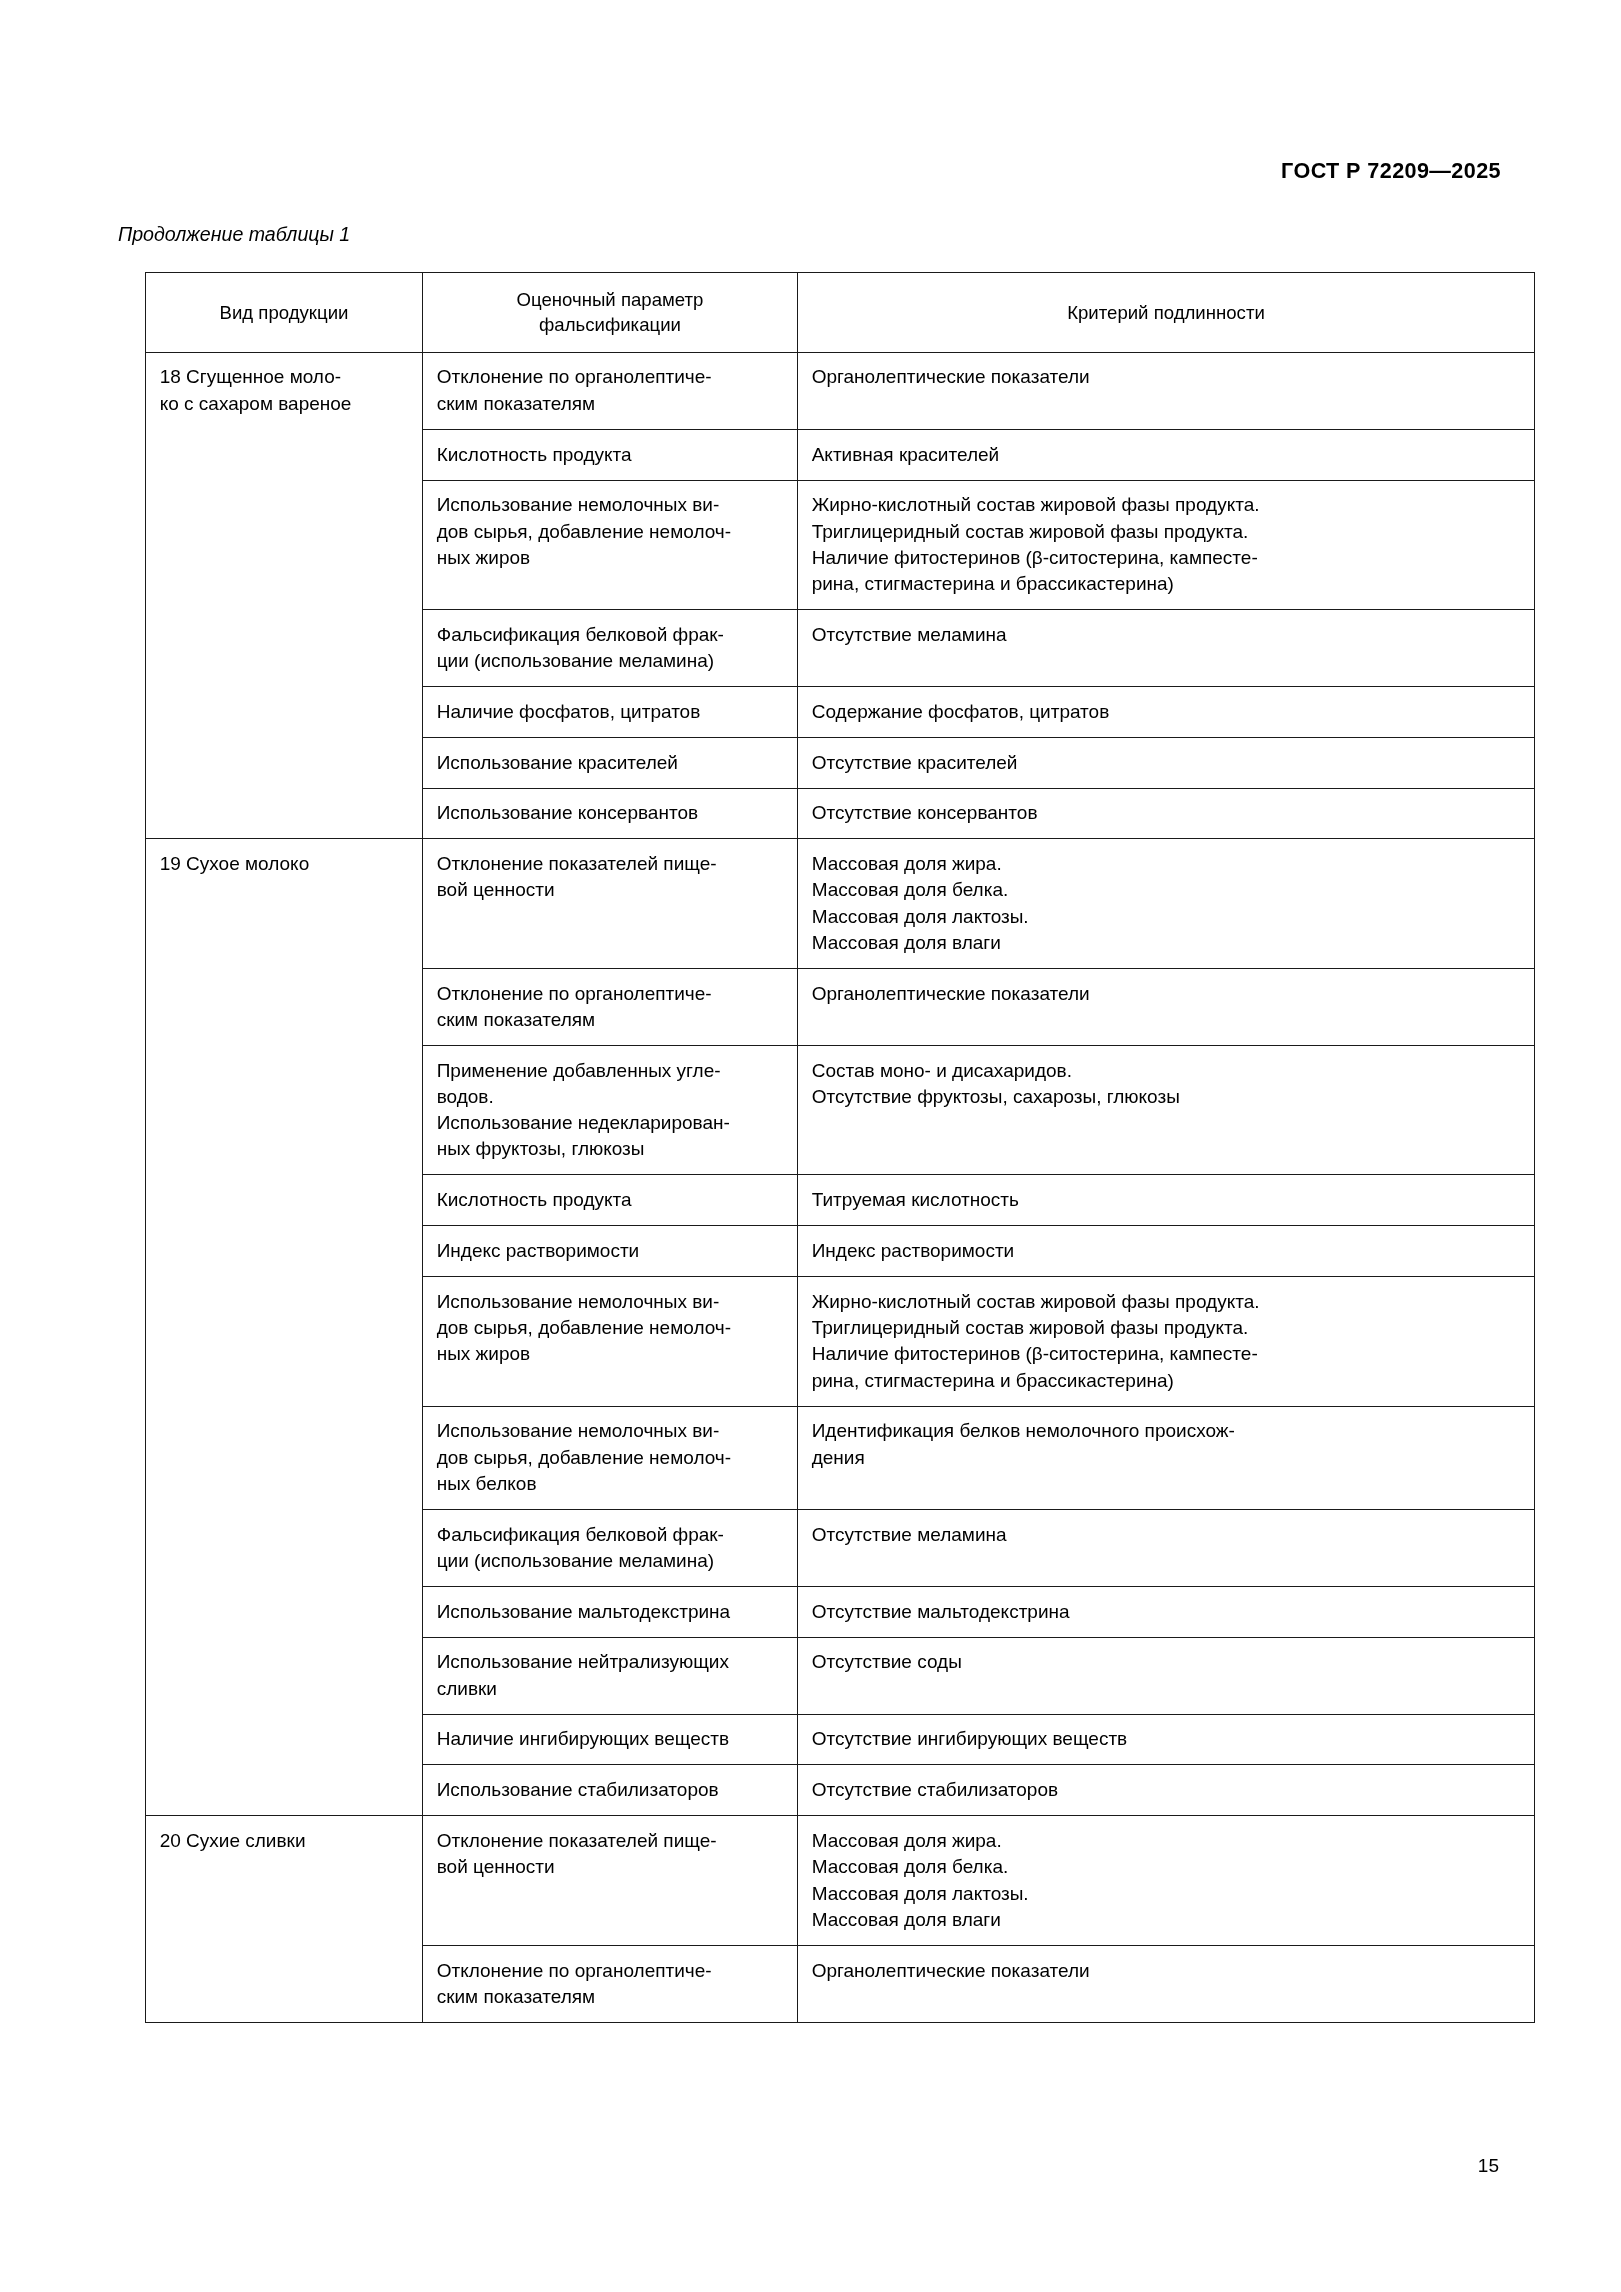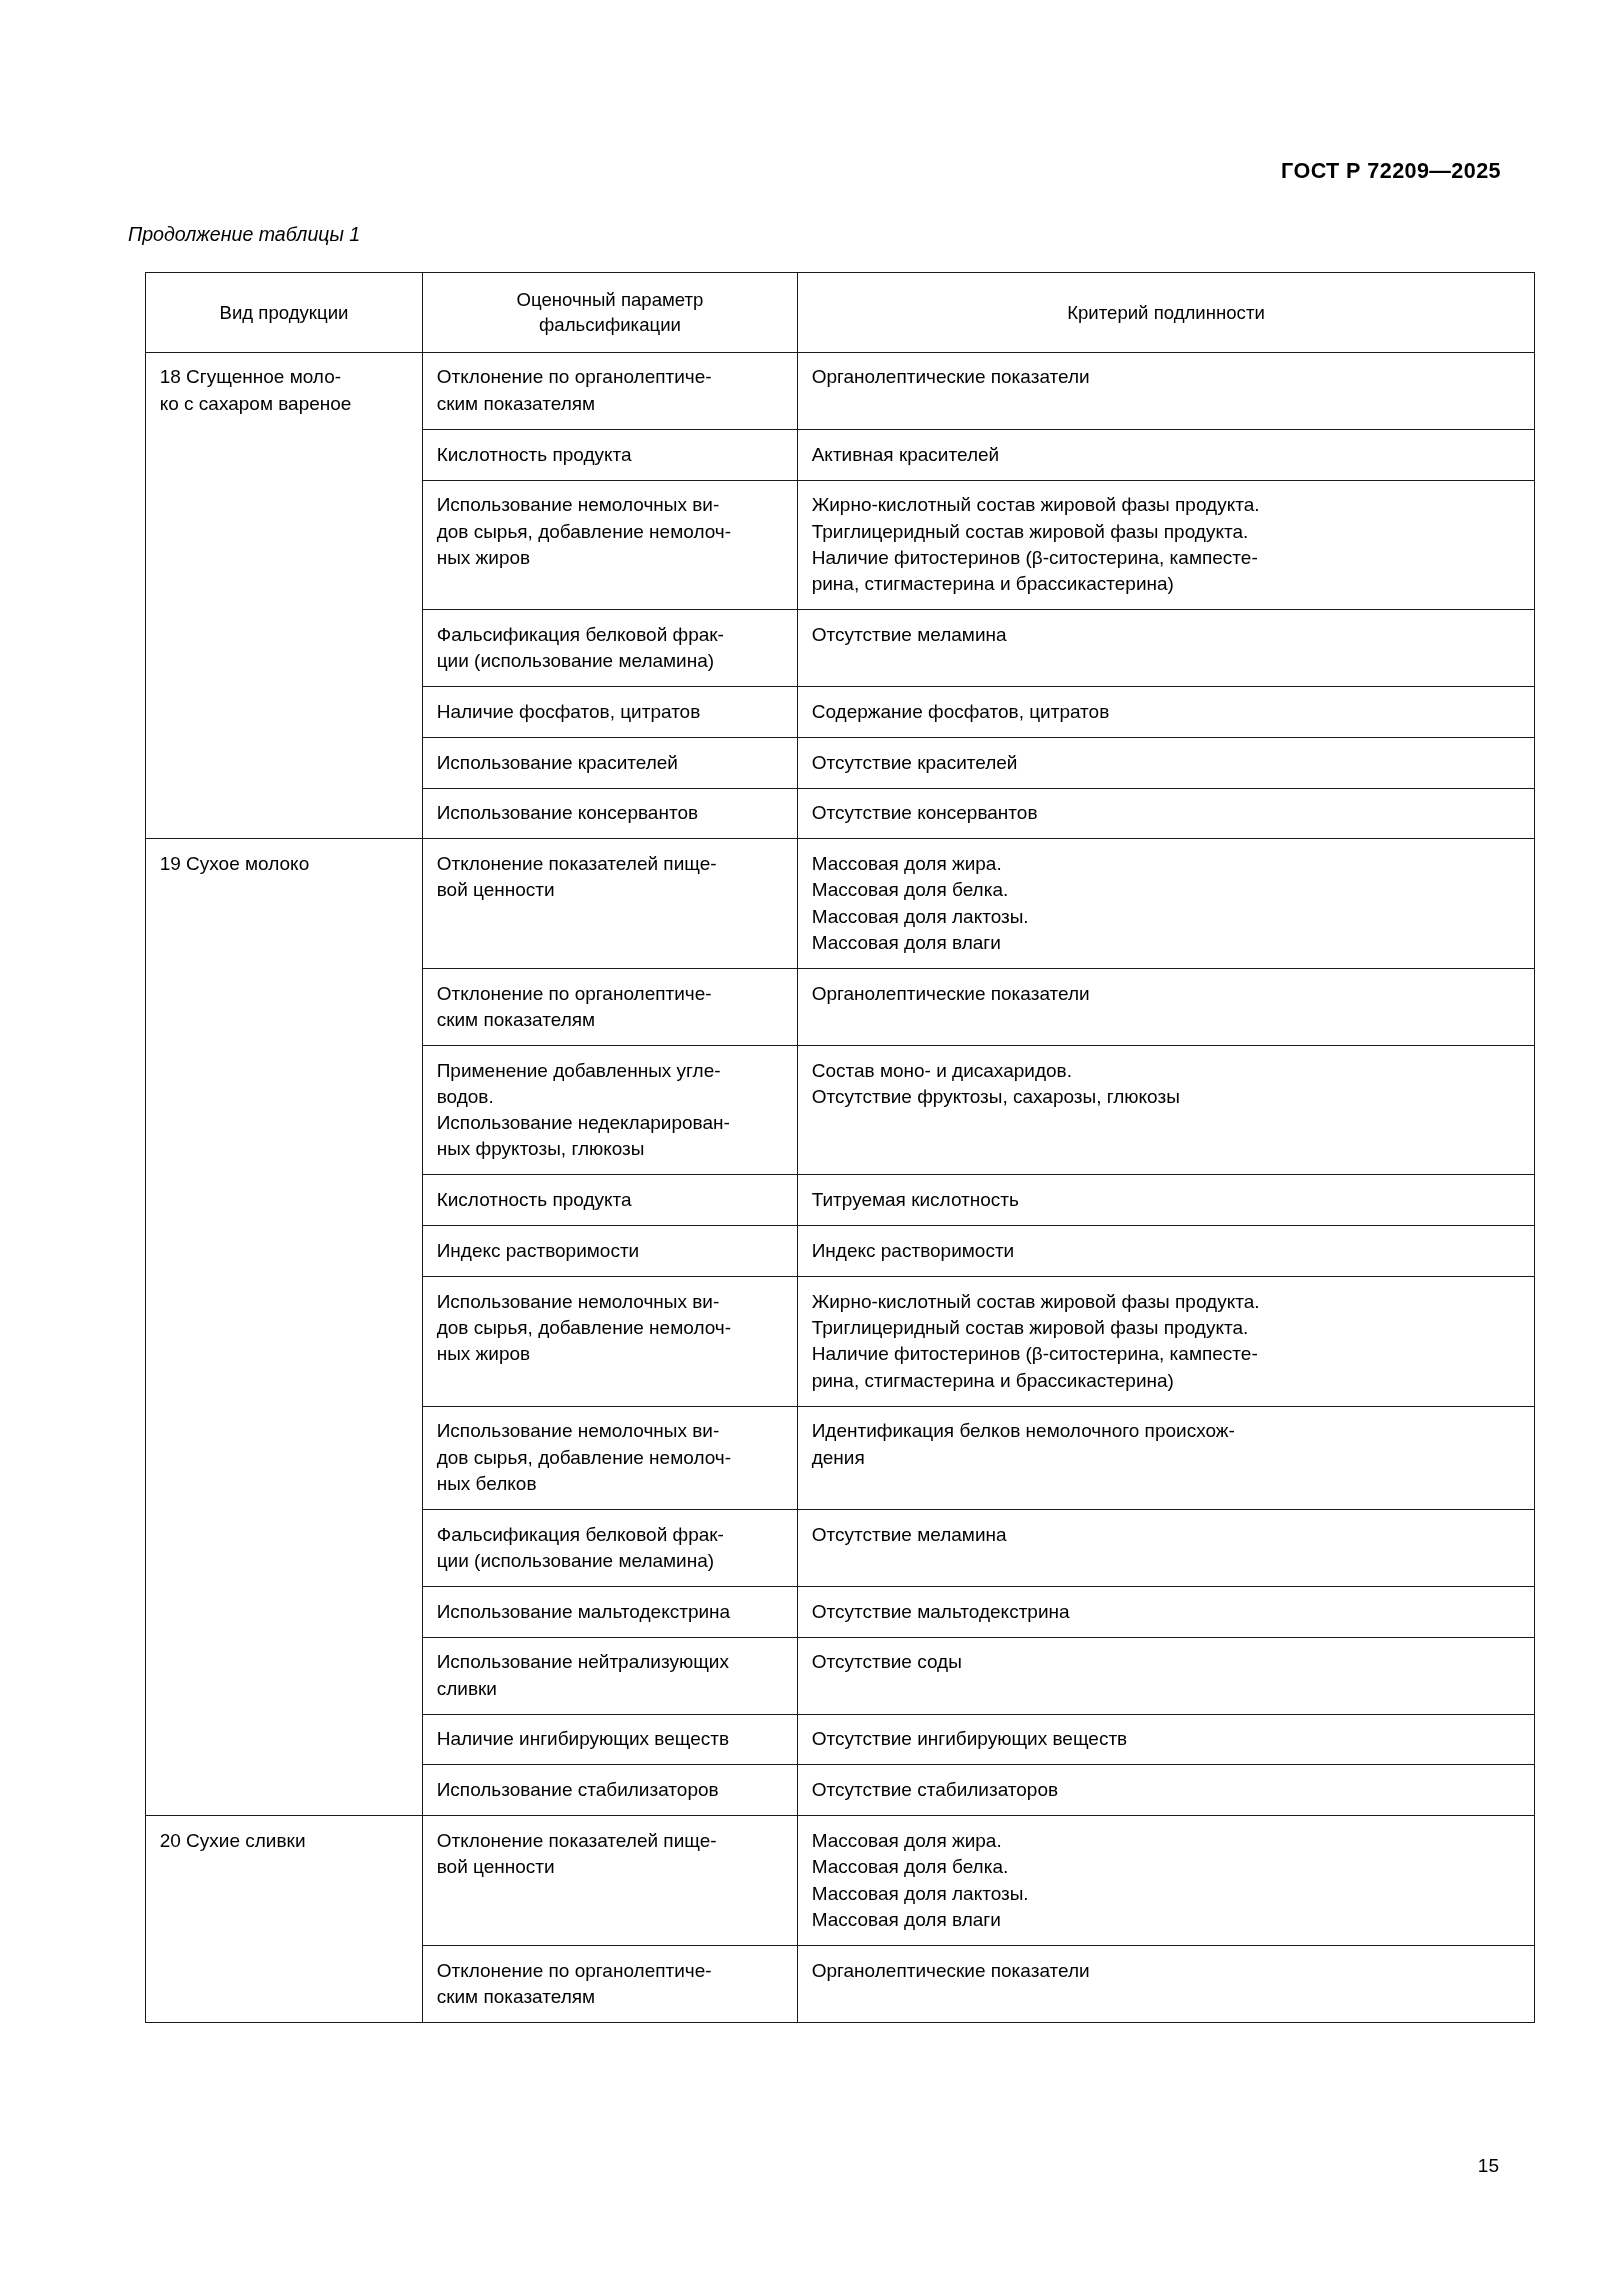--- a/index.html
+++ b/index.html
@@ -26,21 +26,21 @@
     top: 158px;
     right: 120px;
     font-size: 21.6px;
     font-weight: bold;
     letter-spacing: 0.4px;
     white-space: nowrap;
   }
   .caption {
     position: absolute;
     top: 223px;
-    left: 128px;
+    left: 118px;
     font-size: 19.6px;
     font-style: italic;
   }
   .table-wrap {
     position: absolute;
     top: 272px;
     left: 116px;
     width: 1590px;
     padding-left: 29px;
   }

